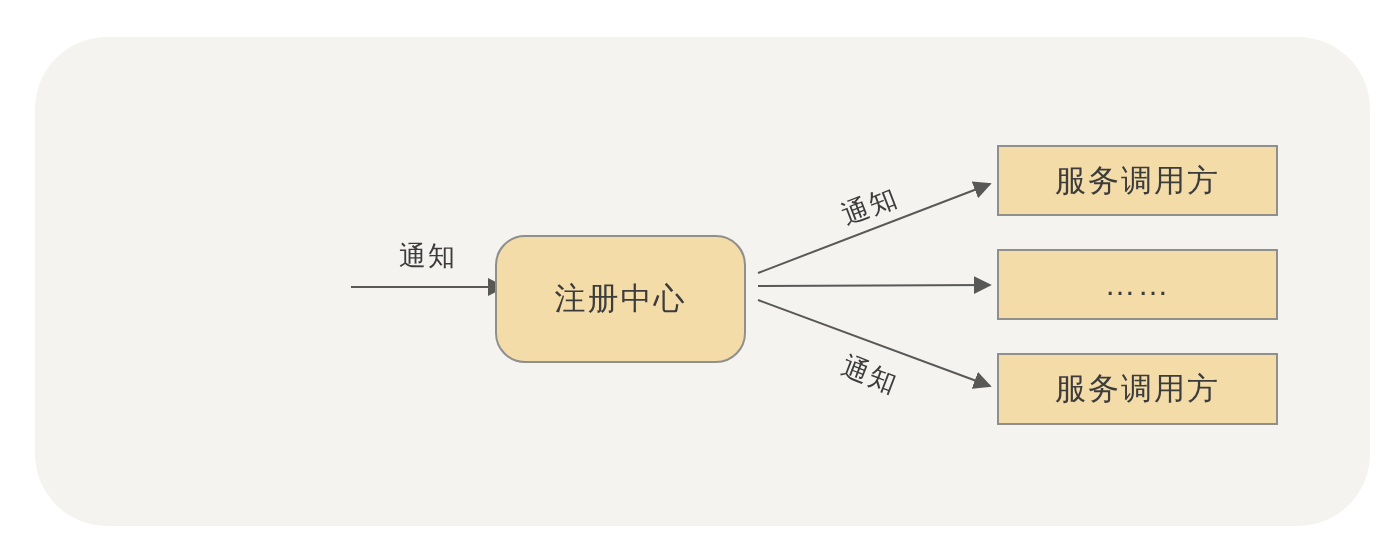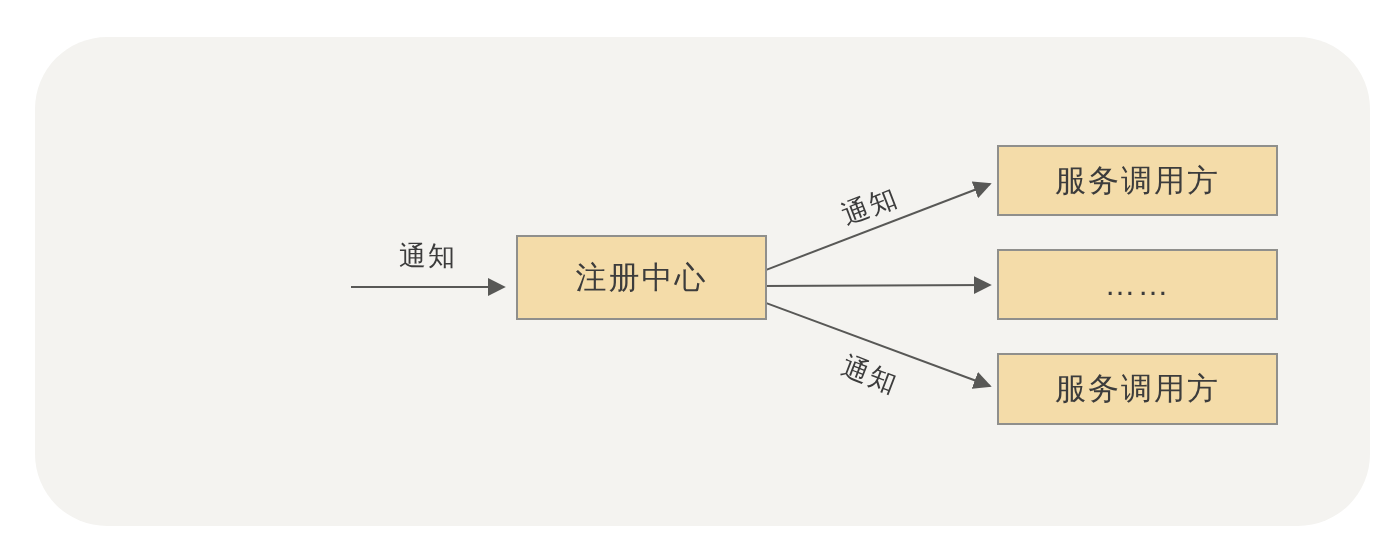--- a/index.html
+++ b/index.html
@@ -44,21 +44,21 @@
     border: 2px solid var(--box-border);
     display: flex;
     align-items: center;
     justify-content: center;
     color: var(--text-color);
     font-size: 31px;
     letter-spacing: 2px;
     white-space: nowrap;
   }
   .node-provider  { left: 98px;  top: 236px; width: 253px; height: 98px;  }
-  .node-registry  { left: 516px; top: 235px; width: 251px; height: 85px; }
+  .node-registry  { left: 495px; top: 235px; width: 251px; height: 128px; border-radius: 30px; }
   .node-consumer-top    { left: 997px; top: 145px; width: 281px; height: 71px; }
   .node-ellipsis        { left: 997px; top: 249px; width: 281px; height: 71px; }
   .node-consumer-bottom { left: 997px; top: 353px; width: 281px; height: 72px; }
   .edge-label {
     position: absolute;
     color: var(--text-color);
     font-size: 27px;
     letter-spacing: 2px;
     white-space: nowrap;
     transform: translate(-50%, -50%);

